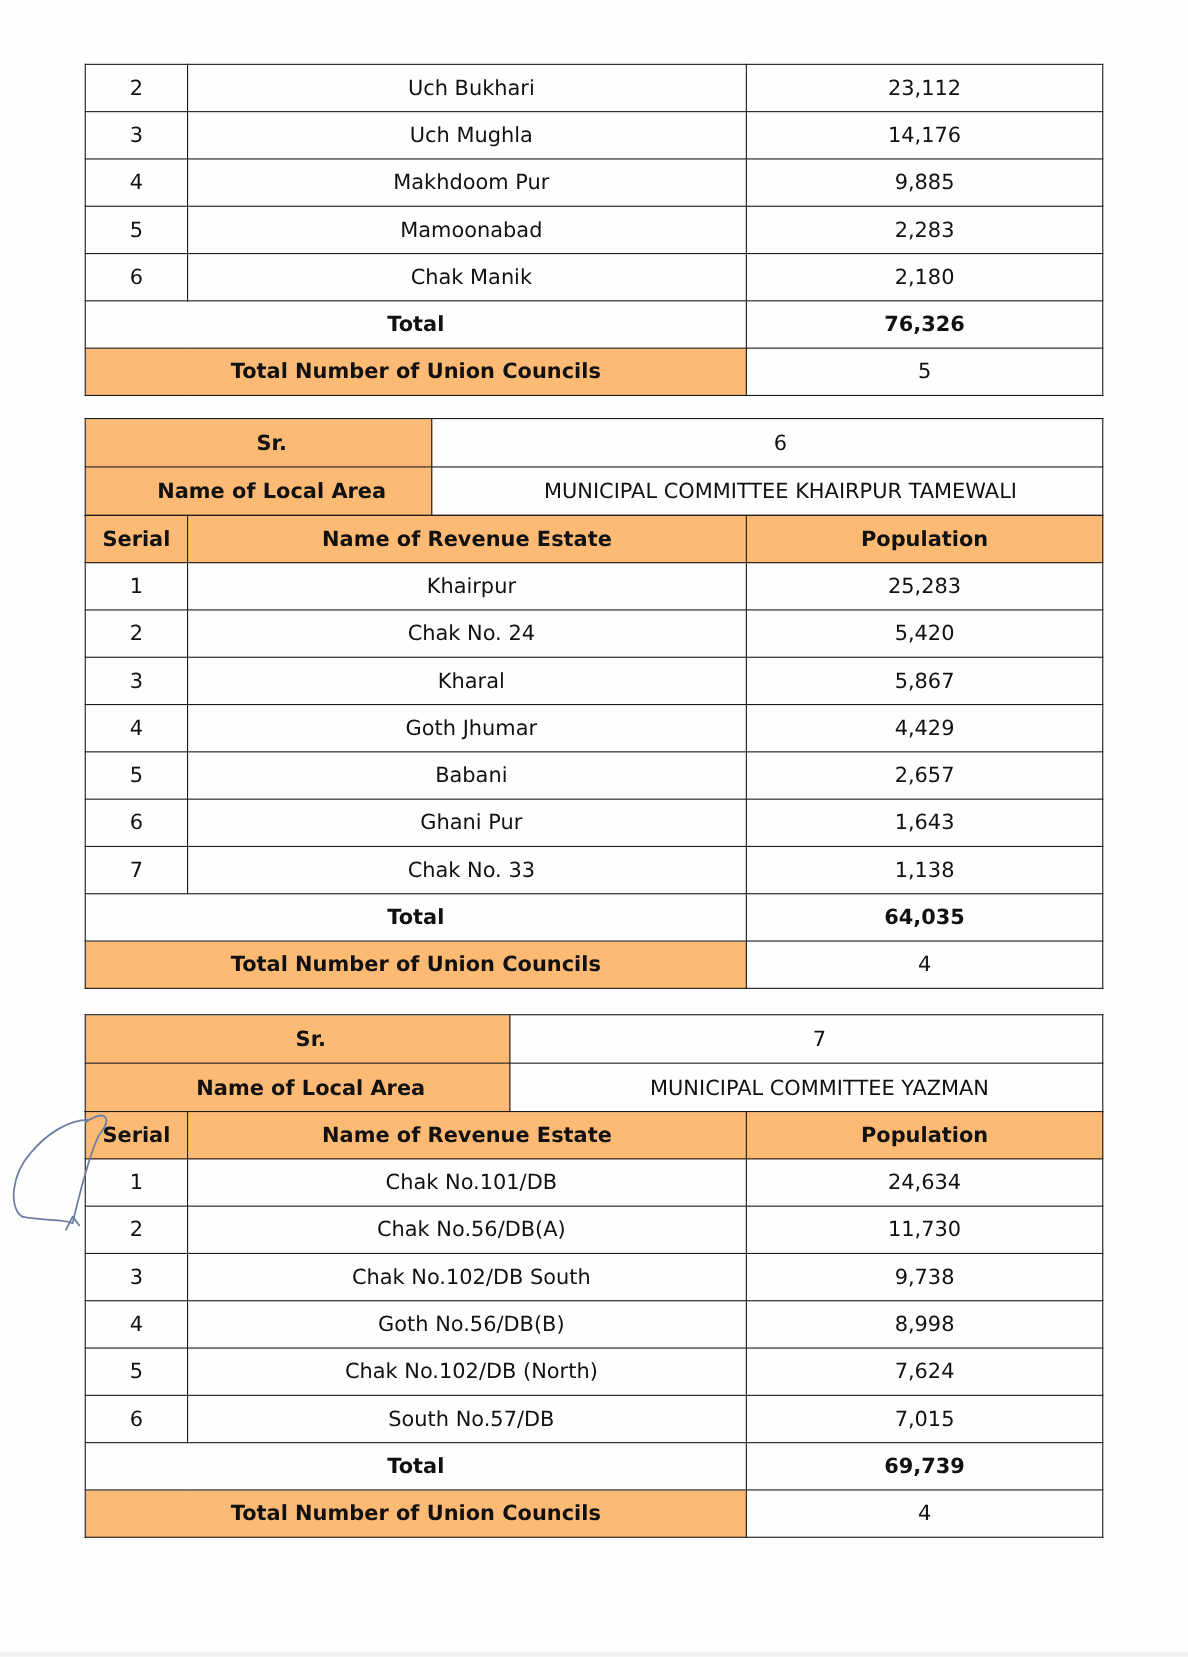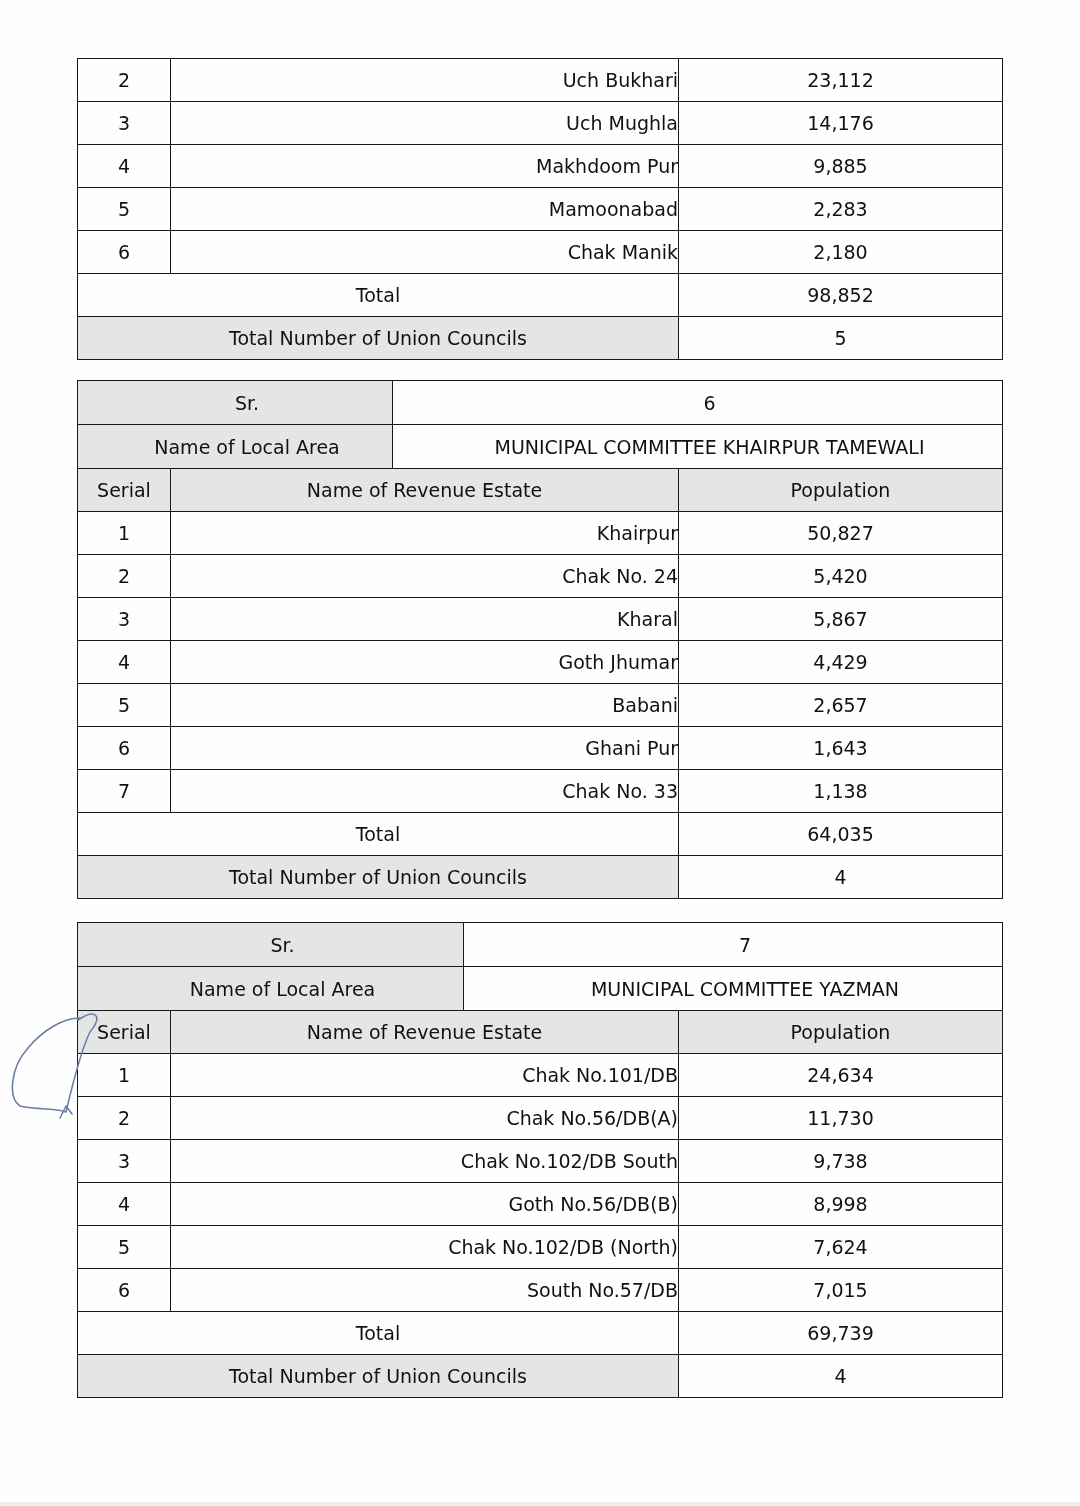--- a/index.html
+++ b/index.html
@@ -30,23 +30,23 @@
     }
     td {
       border: 1.5px solid #1a1a1a;
       height: 43px;
       padding: 0;
       font-size: 19px;
       text-align: center;
       vertical-align: middle;
       box-sizing: border-box;
     }
-    td.left { text-align: right; padding-left: 8px; }
-    td.gray { background: #e5e5e5; }
-    td.bold { font-weight: normal; }
+    td.left { text-align: center; padding-left: 8px; }
+    td.gray { background: #fdba74; }
+    td.bold { font-weight: bold; }
     .hdr-table td { height: 44px; padding-left: 24px; }
 
     #t-top { top: 58px; }
     #t-sec6-hdr { top: 380px; }
     #t-sec6-body { top: 468px; }
     #t-sec7-hdr { top: 922px; }
     #t-sec7-body { top: 1010px; }
 
     .signature {
       position: absolute;
@@ -89,21 +89,21 @@
       </tr>
       <tr>
         <td>6</td>
         <td class="left">Chak Manik</td>
         <td>2,180</td>
       </tr>
     </tbody>
   <tbody>
     <tr>
       <td colspan="2" class="bold">Total</td>
-      <td class="bold">98,852</td>
+      <td class="bold">76,326</td>
     </tr>
     <tr>
       <td colspan="2" class="bold gray">Total Number of Union Councils</td>
       <td>5</td>
     </tr>
   </tbody>
 </table>
 
 <table id="t-sec6-hdr" class="hdr-table">
   <colgroup>
@@ -132,21 +132,21 @@
     <tr>
       <td class="bold gray">Serial</td>
       <td class="bold gray">Name of Revenue Estate</td>
       <td class="bold gray">Population</td>
     </tr>
   </thead>
   <tbody>
       <tr>
         <td>1</td>
         <td class="left">Khairpur</td>
-        <td>50,827</td>
+        <td>25,283</td>
       </tr>
       <tr>
         <td>2</td>
         <td class="left">Chak No. 24</td>
         <td>5,420</td>
       </tr>
       <tr>
         <td>3</td>
         <td class="left">Kharal</td>
         <td>5,867</td>

